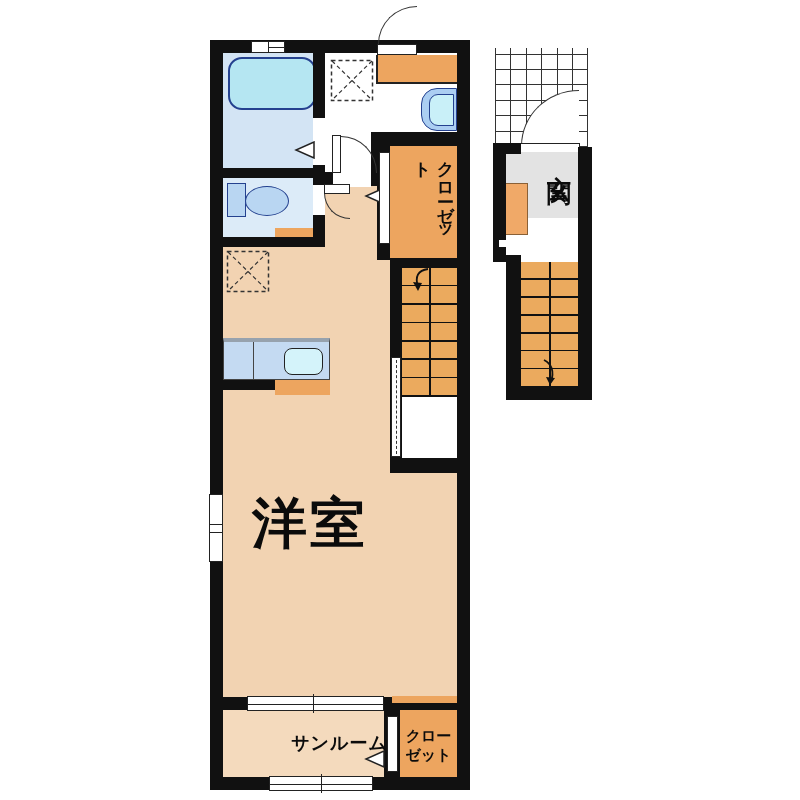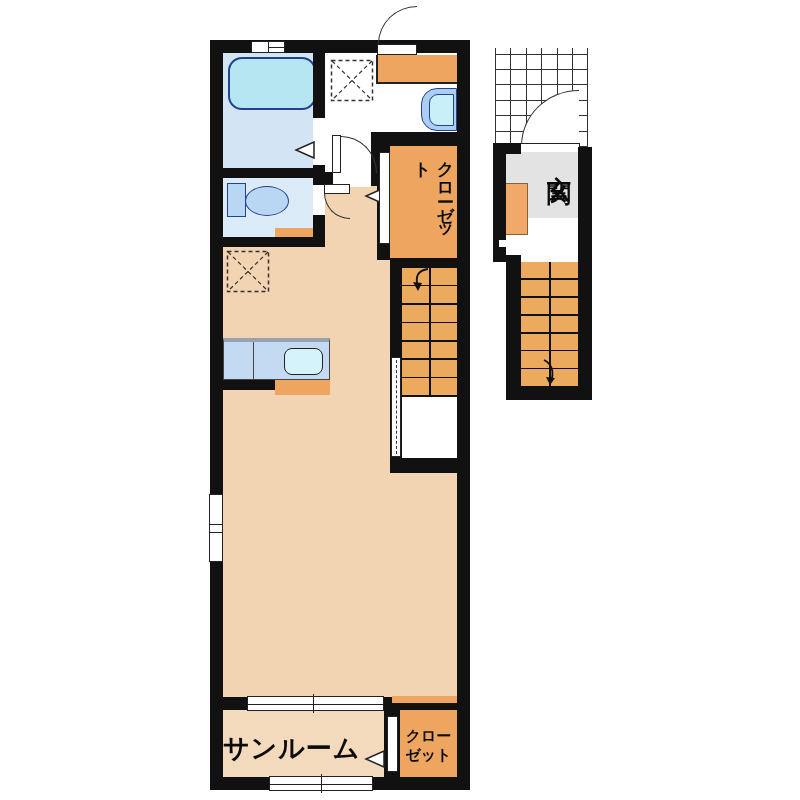--- a/index.html
+++ b/index.html
@@ -177,26 +177,27 @@
   </div>
 
   <div class="wall" style="left:493px;top:143px;width:28px;height:11px;"></div>
   <div class="wall" style="left:493px;top:147px;width:13px;height:115px;"></div>
   <div class="wall" style="left:506px;top:255px;width:15px;height:145px;"></div>
   <div class="wall" style="left:578px;top:147px;width:14px;height:253px;"></div>
   <div class="wall" style="left:506px;top:387px;width:86px;height:13px;"></div>
   <div class="opening" style="left:499px;top:240px;width:17px;height:7px;"></div>
 
   <div class="label" style="left:252px;top:486px;font-size:55px;line-height:74px;letter-spacing:3px;">
+    <div>洋室</div>
   </div>
 
   <div class="label vtext" style="left:411px;top:150px;height:106px;font-size:17px;letter-spacing:2px;">クローゼット</div>
 
   <div class="label vtext" style="left:543px;top:157px;height:60px;font-size:24px;letter-spacing:6px;">玄関</div>
 
-  <div class="label" style="left:223px;top:731px;width:161px;text-align:left;font-size:26px;letter-spacing:1px;">サンルーム</div>
+  <div class="label" style="left:223px;top:731px;width:161px;text-align:center;font-size:18px;letter-spacing:1px;padding-left:36px;">サンルーム</div>
 
   <div class="label" style="left:400px;top:726px;width:57px;text-align:center;font-size:15px;line-height:19px;">
     <div>クロー</div>
     <div>ゼット</div>
   </div>
 
 </div>
 
 </body></html>

